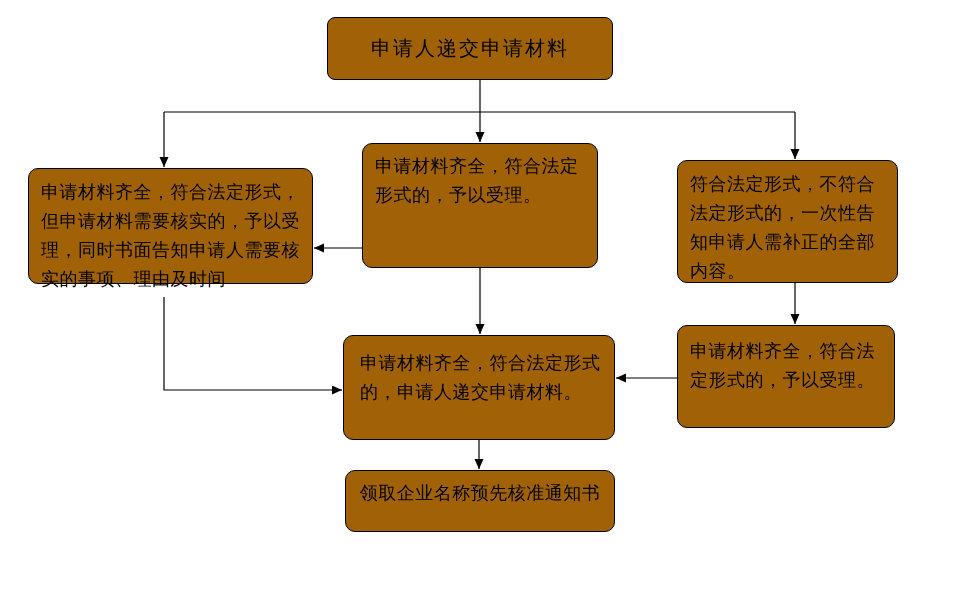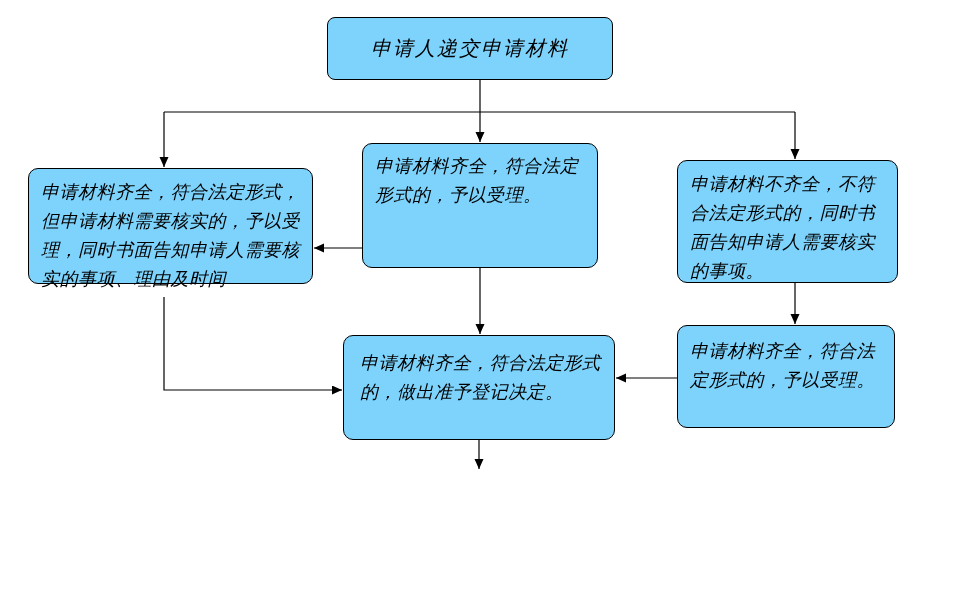--- a/index.html
+++ b/index.html
@@ -24,28 +24,27 @@
     height: 589px;
   }
   .connectors line, .connectors polyline {
     stroke: #000000;
     stroke-width: 1.2;
     fill: none;
   }
   .node {
     position: absolute;
     box-sizing: border-box;
-    background: #7dd3fc;
+    background: #a16207;
     border: 1.5px solid #000000;
     border-radius: 10px;
     font-size: 18px;
     line-height: 29px;
     text-align: left;
     letter-spacing: 0.5px;
-    font-style: italic;
   }
   .node-submit {
     left: 327px; top: 17px; width: 286px; height: 63px;
     display: flex; align-items: center; justify-content: center;
     font-size: 20px; letter-spacing: 2px;
     border-radius: 8px;
   }
   .node-verify {
     left: 28px; top: 168px; width: 285px; height: 116px;
     padding: 9px 7px 0 12px;
@@ -104,20 +103,21 @@
 
     <line x1="479" y1="440" x2="479" y2="469" marker-end="url(#arrow)"></line>
   </svg>
 
   <div class="node node-submit">申请人递交申请材料</div>
 
   <div class="node node-verify">申请材料齐全，符合法定形式，但申请材料需要核实的，予以受理，同时书面告知申请人需要核实的事项、理由及时间</div>
 
   <div class="node node-accept">申请材料齐全，符合法定形式的，予以受理。</div>
 
-  <div class="node node-incomplete">申请材料不齐全，不符合法定形式的，同时书面告知申请人需要核实的事项。</div>
+  <div class="node node-incomplete">符合法定形式，不符合法定形式的，一次性告知申请人需补正的全部内容。</div>
 
   <div class="node node-accept2">申请材料齐全，符合法定形式的，予以受理。</div>
 
-  <div class="node node-decision">申请材料齐全，符合法定形式的，做出准予登记决定。</div>
+  <div class="node node-decision">申请材料齐全，符合法定形式的，申请人递交申请材料。</div>
 
+  <div class="node node-receive">领取企业名称预先核准通知书</div>
 
 </div>
 
 </body></html>

